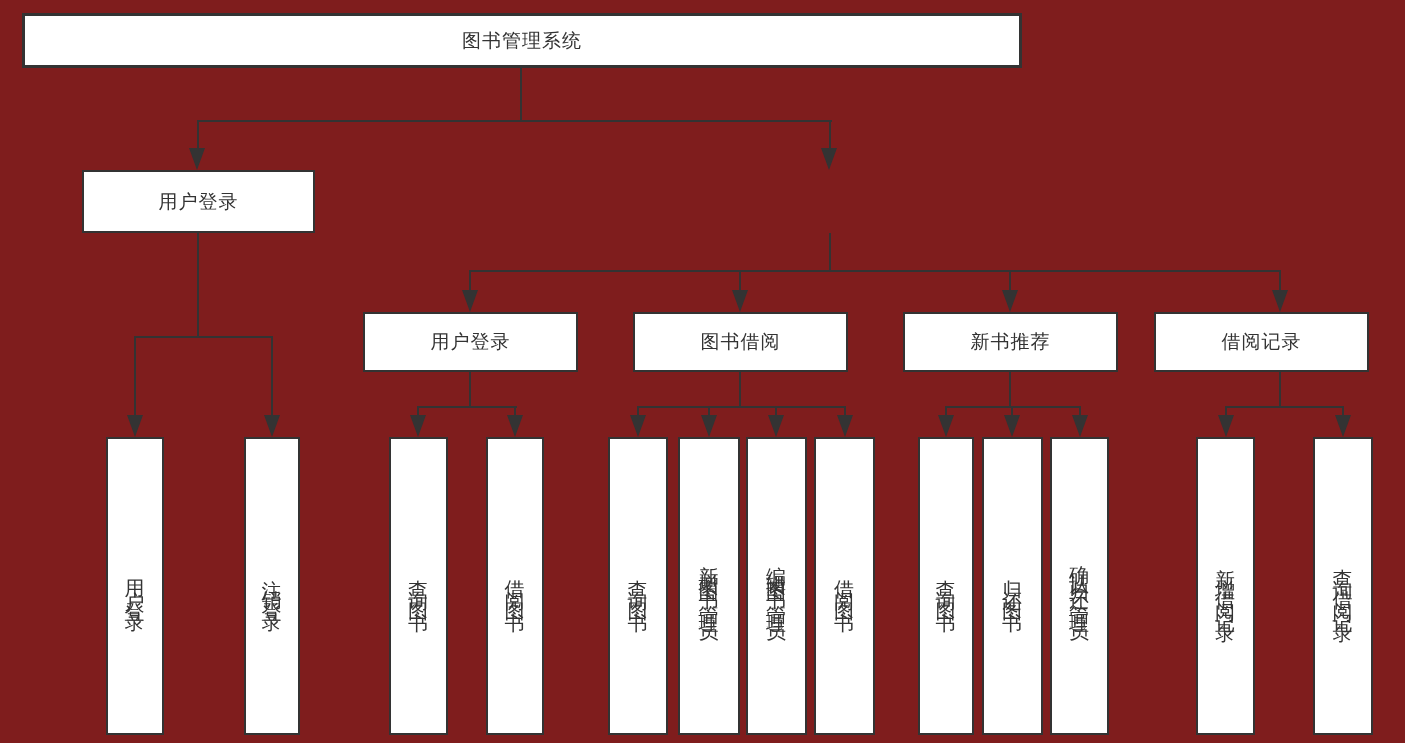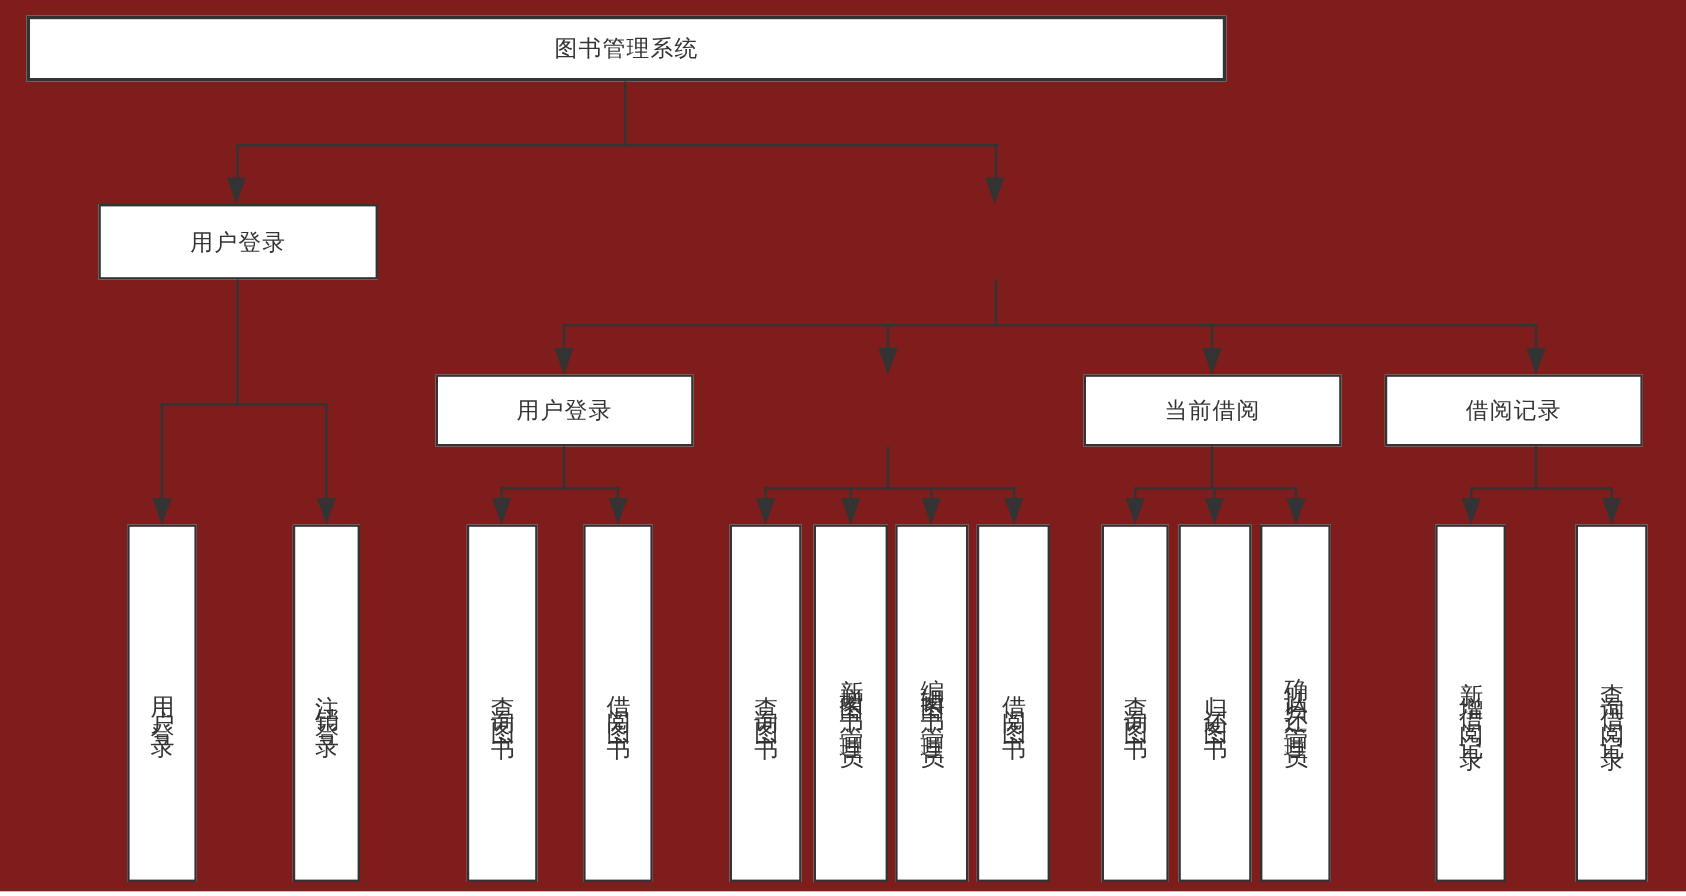--- a/index.html
+++ b/index.html
@@ -38,22 +38,25 @@
     <span class="hlabel">图书管理系统</span>
   </div>
 
   <div class="box" style="left:82px;top:170px;width:233px;height:63px">
     <span class="hlabel">用户登录</span>
   </div>
 
   <div class="box" style="left:363px;top:312px;width:215px;height:60px">
     <span class="hlabel">用户登录</span>
   </div>
+  <div class="box" style="left:633px;top:312px;width:215px;height:60px">
+    <span class="hlabel">图书借阅</span>
+  </div>
   <div class="box" style="left:903px;top:312px;width:215px;height:60px">
-    <span class="hlabel">当前借阅</span>
+    <span class="hlabel">新书推荐</span>
   </div>
   <div class="box" style="left:1154px;top:312px;width:215px;height:60px">
     <span class="hlabel">借阅记录</span>
   </div>
 
   <div class="box" style="left:106px;top:437px;width:58px;height:298px">
     <span class="vlabel">用户登录</span>
   </div>
   <div class="box" style="left:244px;top:437px;width:56px;height:298px">
     <span class="vlabel">注销登录</span>

